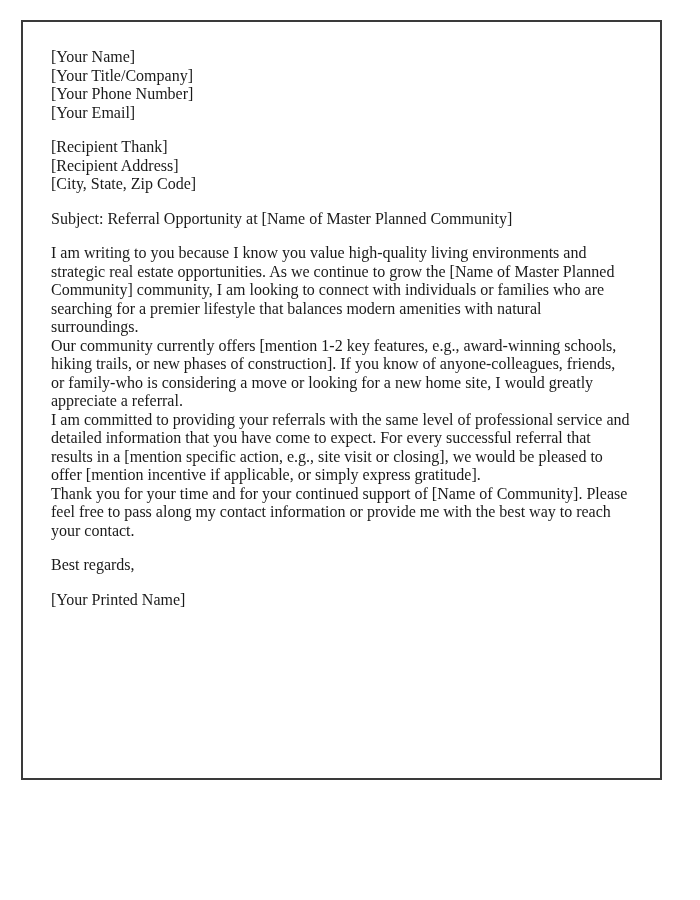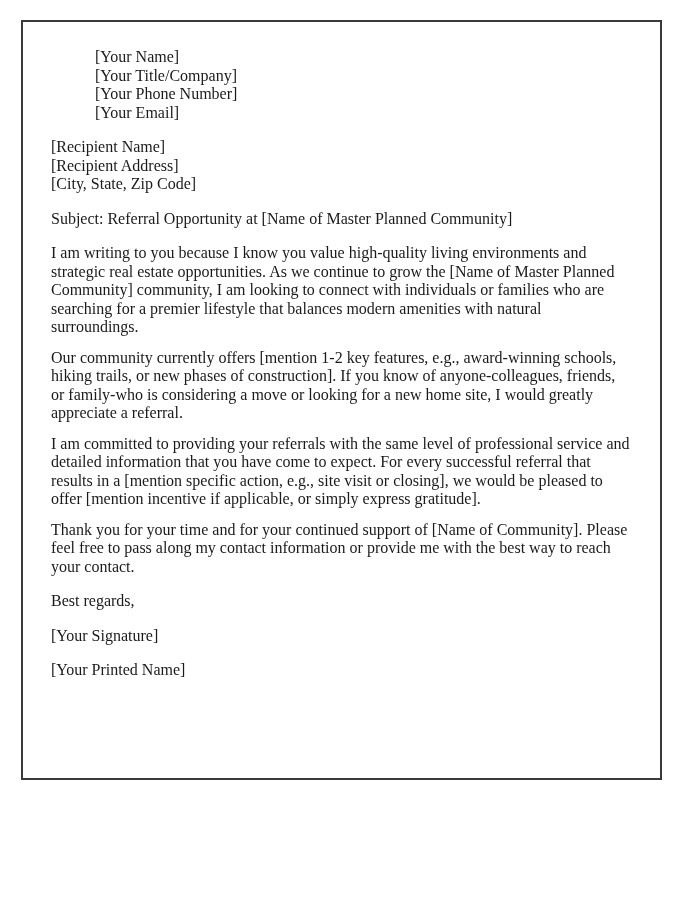--- a/index.html
+++ b/index.html
@@ -26,55 +26,53 @@
     padding: 26px 28px 0 28px;
     font-size: 16px;
     line-height: 18.5px;
     overflow: hidden;
   }
   .block {
     margin: 16px 0;
   }
   .block:first-child {
     margin-top: 0;
-    margin-left: 44px;
   }
   .line {
     white-space: pre;
   }
   p.para {
-    margin: 12px 0;
+    margin: 0 0;
   }
 </style>
 </head>
 <body>
 
 <div class="page">
 
   <div class="block">
     <div class="line">[Your Name]</div>
     <div class="line">[Your Title/Company]</div>
     <div class="line">[Your Phone Number]</div>
     <div class="line">[Your Email]</div>
   </div>
 
 
   <div class="block">
-    <div class="line">[Recipient Name]</div>
+    <div class="line">[Recipient Thank]</div>
     <div class="line">[Recipient Address]</div>
     <div class="line">[City, State, Zip Code]</div>
   </div>
 
   <div class="block">Subject: Referral Opportunity at [Name of Master Planned Community]</div>
 
 
   <p class="para">I am writing to you because I know you value high-quality living environments and strategic real estate opportunities. As we continue to grow the [Name of Master Planned Community] community, I am looking to connect with individuals or families who are searching for a premier lifestyle that balances modern amenities with natural surroundings.</p>
   <p class="para">Our community currently offers [mention 1-2 key features, e.g., award-winning schools, hiking trails, or new phases of construction]. If you know of anyone-colleagues, friends, or family-who is considering a move or looking for a new home site, I would greatly appreciate a referral.</p>
   <p class="para">I am committed to providing your referrals with the same level of professional service and detailed information that you have come to expect. For every successful referral that results in a [mention specific action, e.g., site visit or closing], we would be pleased to offer [mention incentive if applicable, or simply express gratitude].</p>
   <p class="para">Thank you for your time and for your continued support of [Name of Community]. Please feel free to pass along my contact information or provide me with the best way to reach your contact.</p>
 
   <div class="block">Best regards,</div>
 
-  <div class="block">[Your Signature]</div>
 
   <div class="block">[Your Printed Name]</div>
 
 </div>
 
 </body></html>

